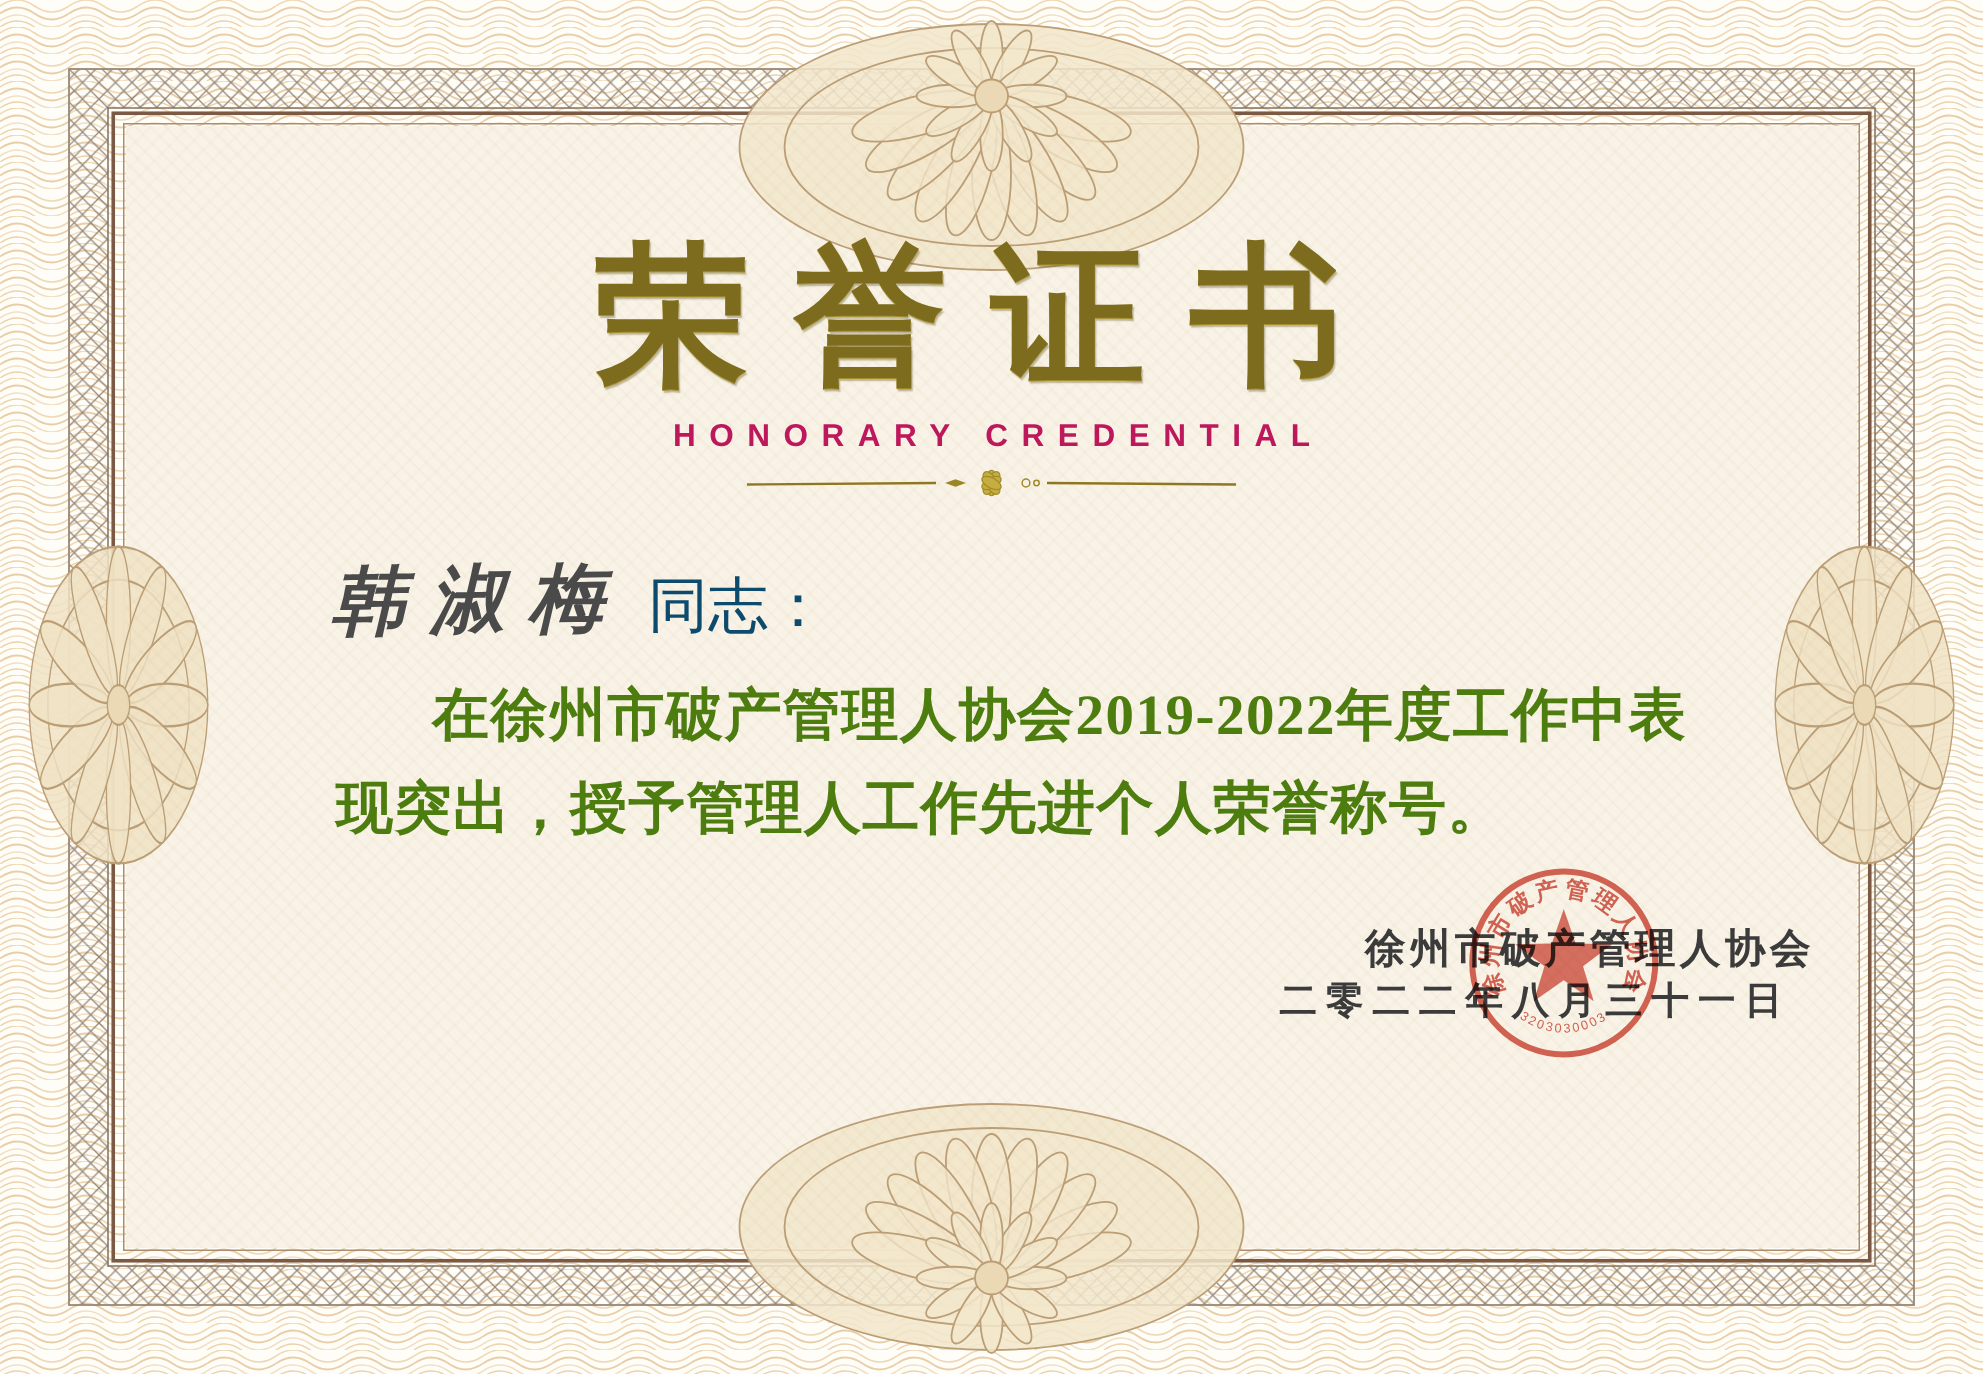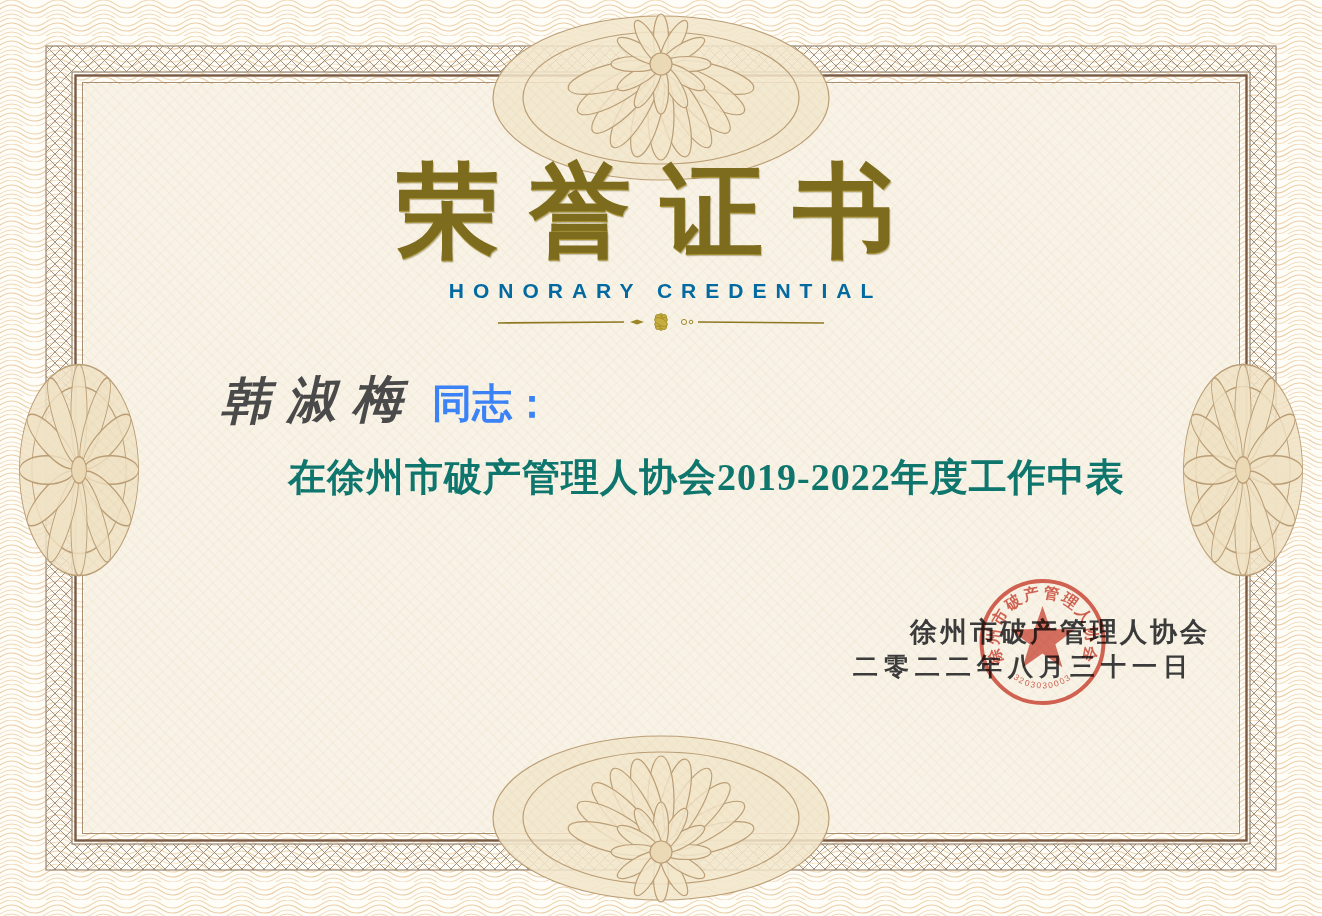--- a/index.html
+++ b/index.html
@@ -23,46 +23,46 @@
     margin:0;
     font-size:102px;line-height:1.05;font-weight:900;
     letter-spacing:30px;
     color:#7e6c1e;
     text-shadow:0 1px 0 #a58f2e, 1px 2px 1px rgba(80,64,10,0.35);
   }
   .subtitle{
     margin-top:14px;
     font-size:21px;font-weight:700;
     letter-spacing:9px;padding-left:9px;
-    color:#0369a1;
+    color:#be185d;
     font-family:"Liberation Sans","DejaVu Sans",sans-serif;
   }
   .divider{margin-top:8px;}
   .salutation-row{
     position:absolute;top:360px;left:220px;
     white-space:nowrap;color:#454545;
   }
   .recipient-name{
     display:inline-block;
     font-size:50px;font-weight:700;
     letter-spacing:16px;
     color:#4a4a4a;
     transform:rotate(-1deg);
     font-style:italic;
   }
   .salutation{
     display:inline-block;
-    font-size:40px;font-weight:700;
-    margin-left:14px;color:#3b82f6;
+    font-size:40px;font-weight:400;
+    margin-left:14px;color:#0c4a6e;
     vertical-align:baseline;
     margin-top:16px;
   }
   .paragraph{
     position:absolute;top:446px;left:224px;right:56px;
-    font-size:38px;font-weight:700;color:#0f766e;
+    font-size:38px;font-weight:700;color:#4d7c0f;
     line-height:62px;letter-spacing:1px;
   }
   .body-line{white-space:nowrap;}
   .body-line.indented{text-indent:64px;}
   .signature{
     position:absolute;top:614px;right:112px;
     text-align:right;color:#3b3b3b;
   }
   .issuer{font-size:27px;font-weight:700;letter-spacing:3px;white-space:nowrap;}
   .issue-date{
@@ -236,20 +236,21 @@
       </svg>
     </div>
   </div>
 
   <div class="salutation-row">
     <span class="recipient-name">韩淑梅</span><span class="salutation">同志：</span>
   </div>
 
   <div class="paragraph">
     <div class="body-line indented">在徐州市破产管理人协会2019-2022年度工作中表</div>
+    <div class="body-line">现突出，授予管理人工作先进个人荣誉称号。</div>
   </div>
 
   <div class="signature">
     <div class="issuer">徐州市破产管理人协会</div>
     <div class="issue-date">二零二二年八月三十一日</div>
   </div>
 
   <svg class="seal-svg" width="135" height="135" viewBox="0 0 135 135" aria-hidden="true">
     <defs>
       <path id="sealArc" d="M 25.5,79 A 44,44 0 1 1 109.5,79" fill="none"></path>

